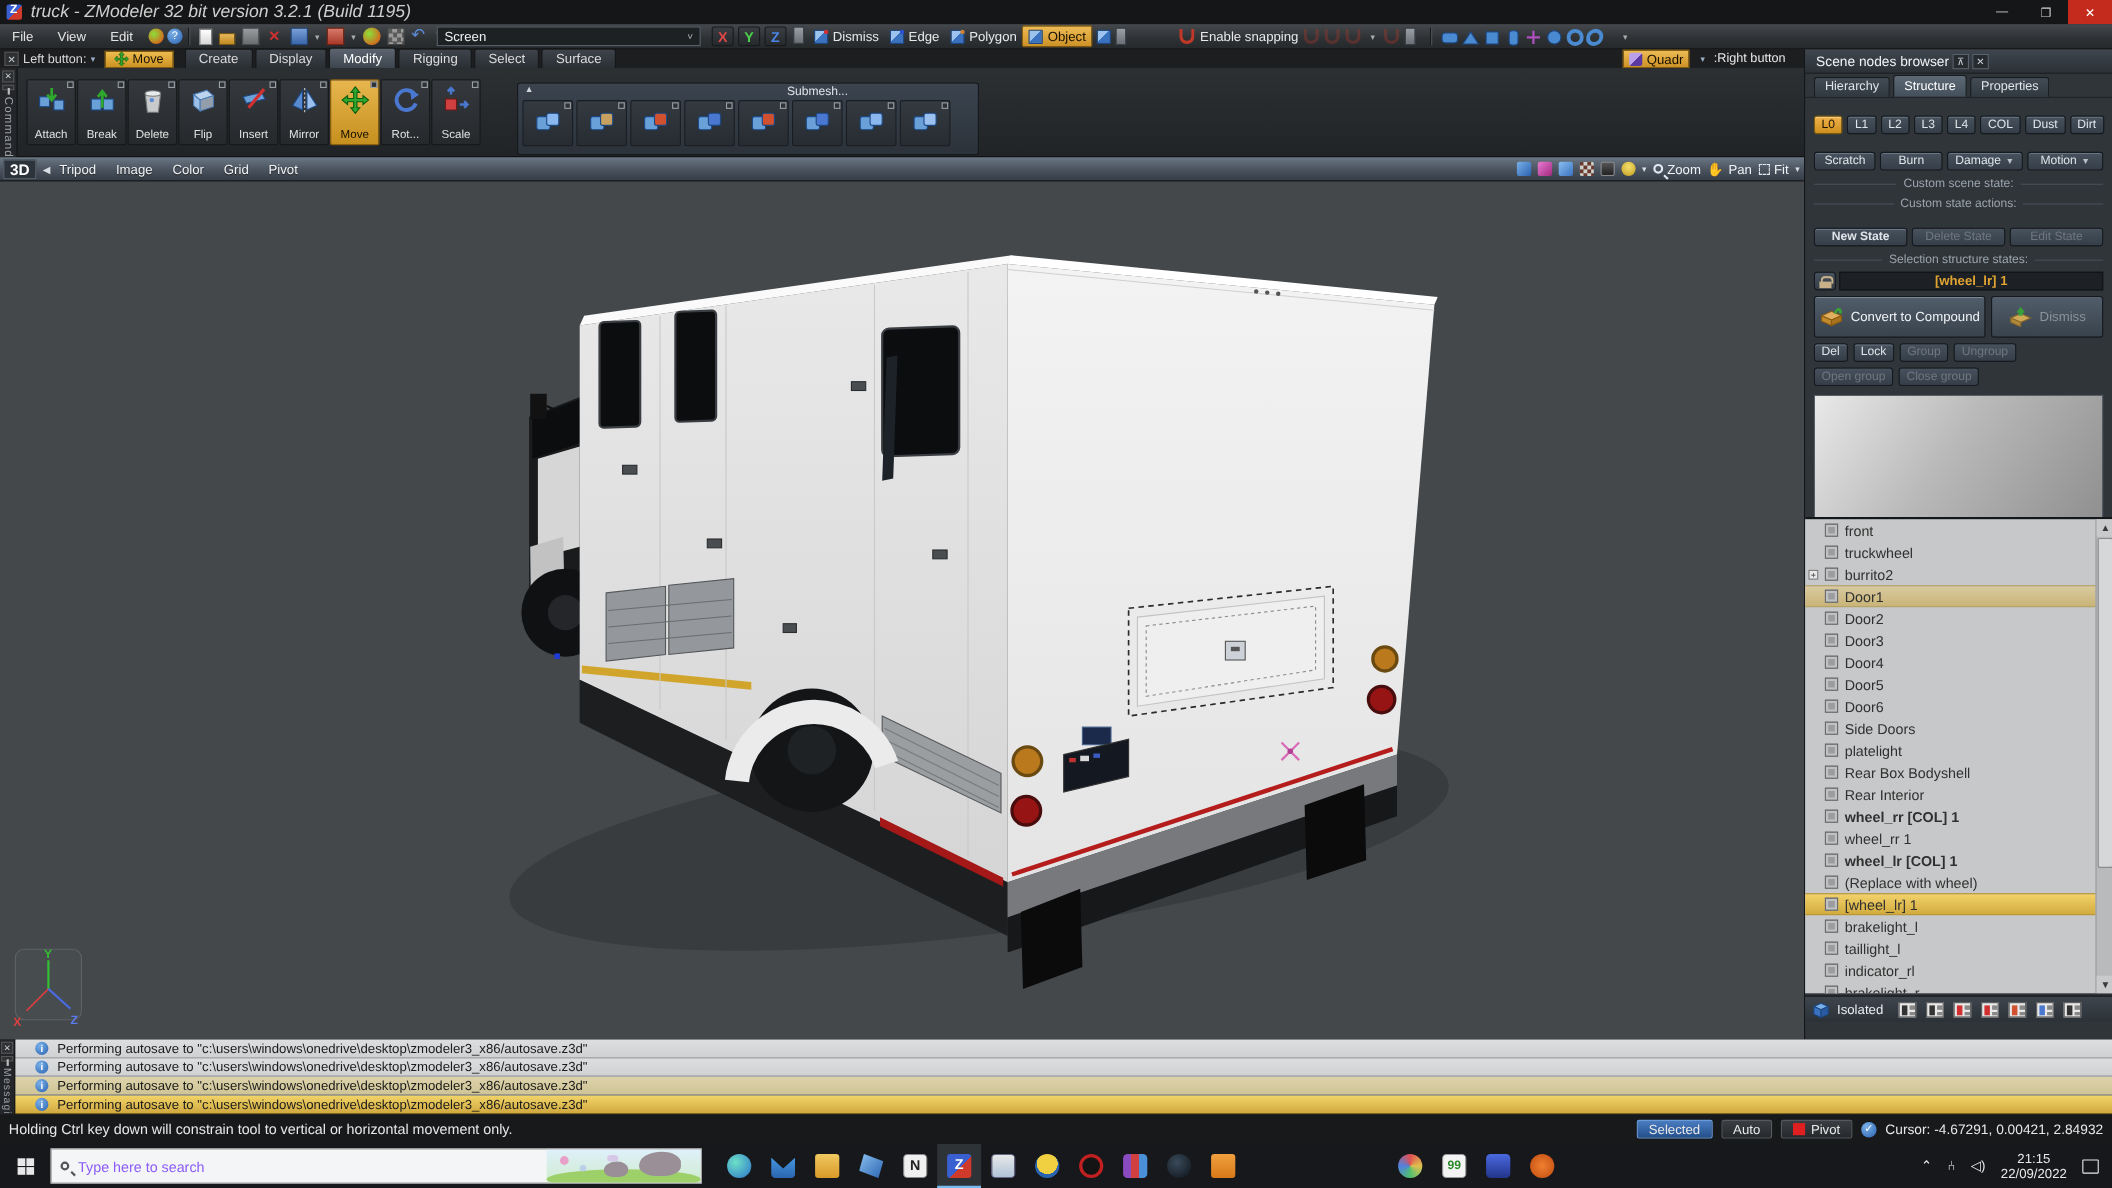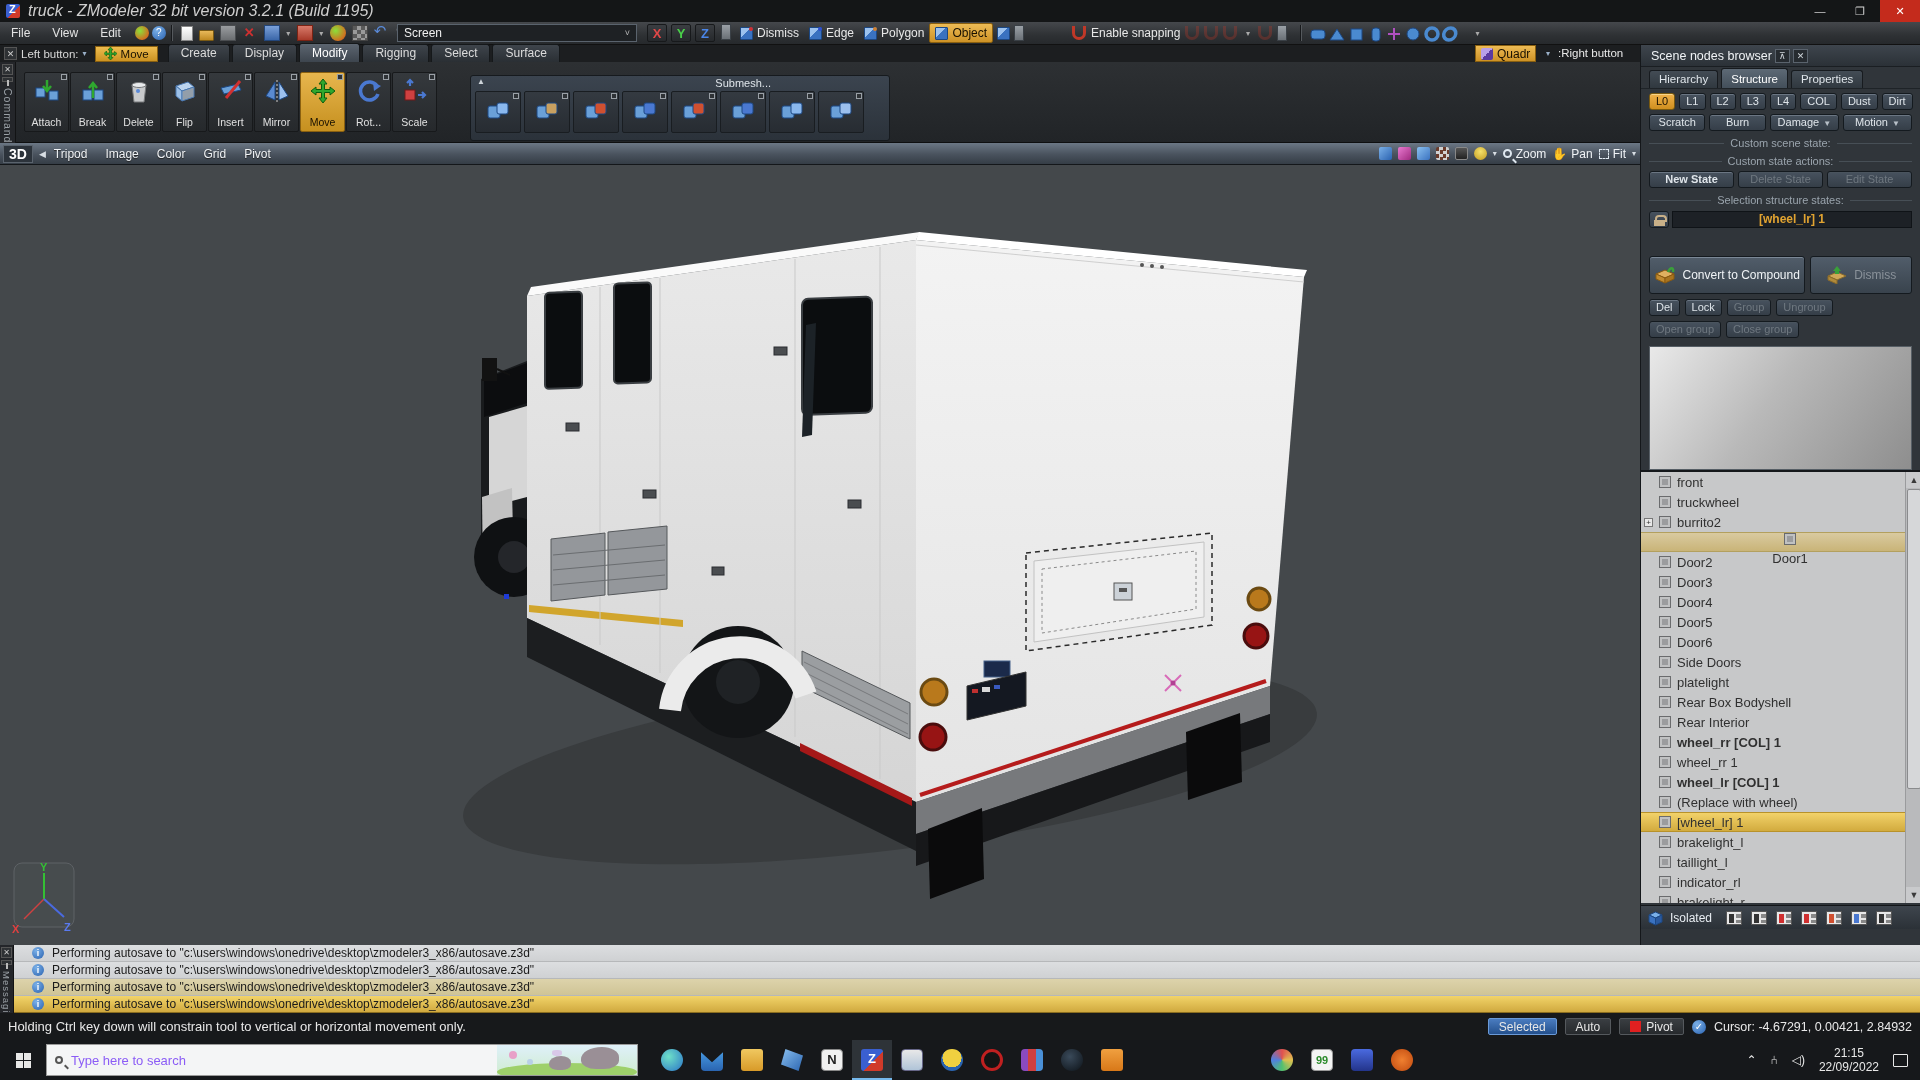--- a/index.html
+++ b/index.html
@@ -96,43 +96,43 @@
   .viewport { left:0; top:165px; width:1640px; height:780px; background:#44484b; }
 
   
   .scene { left:1640px; top:45px; width:280px; height:900px; background:#30353a; border-left:1px solid #14171a; }
   .scene-title { height:22px; background:linear-gradient(#3e454d,#2b3137); display:flex; align-items:center; padding:0 4px 0 10px; color:#f0f3f6; font-size:12.5px; border-bottom:1px solid #1a1e22; }
   .scene-title .wb { width:15px; height:14px; background:#262b30; border:1px solid #5a636d; margin-left:3px; display:flex; align-items:center; justify-content:center; font-size:9px; color:#cfd5da; }
   .scene-title .wb:first-of-type { margin-left:auto; }
   .scene-tabs { display:flex; padding:3px 8px 0; gap:3px; border-bottom:1px solid #1e2327; }
   .scene-tab { padding:2px 9px 3px; font-size:11.5px; color:#dfe5ea; background:linear-gradient(#434c55,#30383f); border:1px solid #171b1f; border-bottom:none; border-radius:3px 3px 0 0; }
   .scene-tab.active { background:linear-gradient(#5d6975,#434f5a); color:#fff; margin-top:-2px; padding-top:4px; }
-  .lvl-row { display:flex; gap:4px; padding:4px 8px 0; }
+  .lvl-row { display:flex; gap:4px; padding:4px 8px 0;margin-top:12px; }
   .pbtn { background:linear-gradient(#47525e,#353e48); border:1px solid #141a1f; box-shadow:inset 0 1px 0 #6b7683; border-radius:3px; color:#dfe5ea; font-size:11px; padding:1px 6px 2px; text-align:center; }
   .pbtn.orange { background:linear-gradient(#f0b24a,#cf8f1f); color:#1c1200; box-shadow:inset 0 1px 0 #f8d488; border-color:#7a5a10; }
   .pbtn.disabled { color:#6f7880; box-shadow:inset 0 1px 0 #4a545e; }
   .pbtn .dcaret { font-size:8px; margin-left:4px; color:#b8c0c8; }
   .divlbl { display:flex; align-items:center; color:#9aa4ad; font-size:11px; margin:6px 8px 0; gap:6px; white-space:nowrap; }
   .divlbl:before,.divlbl:after { content:""; height:1px; background:#474f56; flex:1; }
   .sel-field-row { display:flex; gap:3px; padding:5px 8px 0; align-items:center; }
   .padlock { width:20px; height:17px; background:linear-gradient(#47525e,#353e48); border:1px solid #141a1f; border-radius:3px; position:relative; }
   .padlock:before { content:""; position:absolute; left:5px; top:3px; width:8px; height:5px; border:2px solid #c8b088; border-bottom:none; border-radius:4px 4px 0 0; }
   .padlock:after { content:""; position:absolute; left:4px; top:8px; width:11px; height:6px; background:#c8b088; }
   .sel-field { flex:1; height:17px; background:#1d2126; border:1px solid #0f1317; color:#e2a431; font-weight:bold; font-size:12px; text-align:center; }
   .big-row { display:flex; gap:5px; padding:5px 8px 0; }
-  .bigbtn { height:38px; background:linear-gradient(#515d6a,#39434d); border:1px solid #141a1f; box-shadow:inset 0 1px 0 #7b8896; border-radius:3px; color:#f0f3f6; font-size:12px; display:flex; align-items:center; justify-content:center; gap:6px;margin-top:23px; }
+  .bigbtn { height:38px; background:linear-gradient(#515d6a,#39434d); border:1px solid #141a1f; box-shadow:inset 0 1px 0 #7b8896; border-radius:3px; color:#f0f3f6; font-size:12px; display:flex; align-items:center; justify-content:center; gap:6px; }
   .bigbtn.dim { color:#8a929a; box-shadow:inset 0 1px 0 #55606b; }
   .grp-row { display:flex; gap:5px; padding:5px 8px 0; }
   .preview { margin:8px 8px 0; height:124px; border:1px solid #565e65; background:linear-gradient(125deg,#e9e9e9,#b9b9b9 45%,#8e8e8e); }
   .nodelist { position:absolute; left:0px; top:425px; width:280px; height:433px; background:#c7c8c9; border-top:2px solid #14171a; overflow:hidden; }
   .node-row { height:20px; display:flex; align-items:center; color:#303030; font-size:13px; gap:6px; padding-left:18px; position:relative; }
   .node-row.bold { font-weight:bold; }
   .node-row .cb { width:12px; height:12px; background:#9b9c9e; border:1px solid #6a6b6d; box-shadow:inset 0 0 0 2px #c0c1c2; flex:none; }
   .node-row .expander { position:absolute; left:3px; width:9px; height:9px; background:#e8e8e8; border:1px solid #777; font-size:8px; line-height:7px; text-align:center; color:#333; }
-  .node-row.sel-soft { background:linear-gradient(#d9caa0,#c9b478); border-top:1px solid #b3a05e; border-bottom:1px solid #b3a05e;flex-direction:column; }
+  .node-row.sel-soft { background:linear-gradient(#d9caa0,#c9b478); border-top:1px solid #b3a05e; border-bottom:1px solid #b3a05e; }
   .node-row.sel-strong { background:linear-gradient(#f2d26a,#d2ab3e); border-top:1px solid #b8922a; border-bottom:1px solid #b8922a; }
   .vscroll { position:absolute; right:0; top:0; width:16px; height:100%; background:#b9babc; border-left:1px solid #9a9b9d; }
   .vscroll .arr { position:absolute; left:0; width:16px; height:16px; color:#3a3a3a; font-size:9px; text-align:center; line-height:16px; background:#c9cacc; }
   .vscroll .thumb { position:absolute; left:1px; top:17px; width:14px; height:300px; background:#d6d7d9; border:1px solid #8a8b8d; border-radius:2px; }
   .scene-bottom { position:absolute; left:0; top:860px; width:280px; height:24px; background:linear-gradient(#3e454d,#2b3137); border-top:1px solid #14171a; display:flex; align-items:center; gap:6px; padding:0 6px; }
   .iso-lbl { color:#e8edf2; font-size:12px; }
   .li-ico { width:16px; height:14px; background:#e8e8e8; border:1px solid #555; position:relative; flex:none; }
   .li-ico i { position:absolute; display:block; }
 
   

